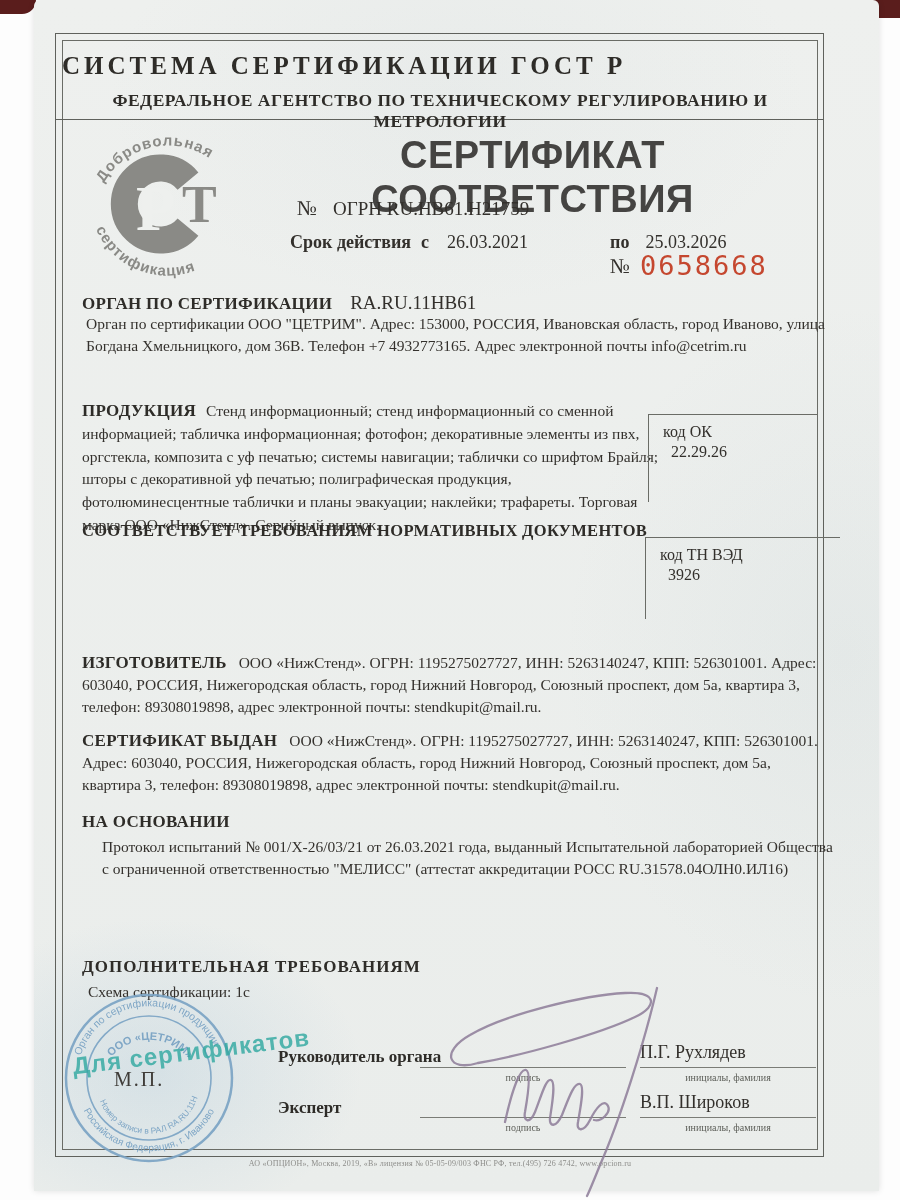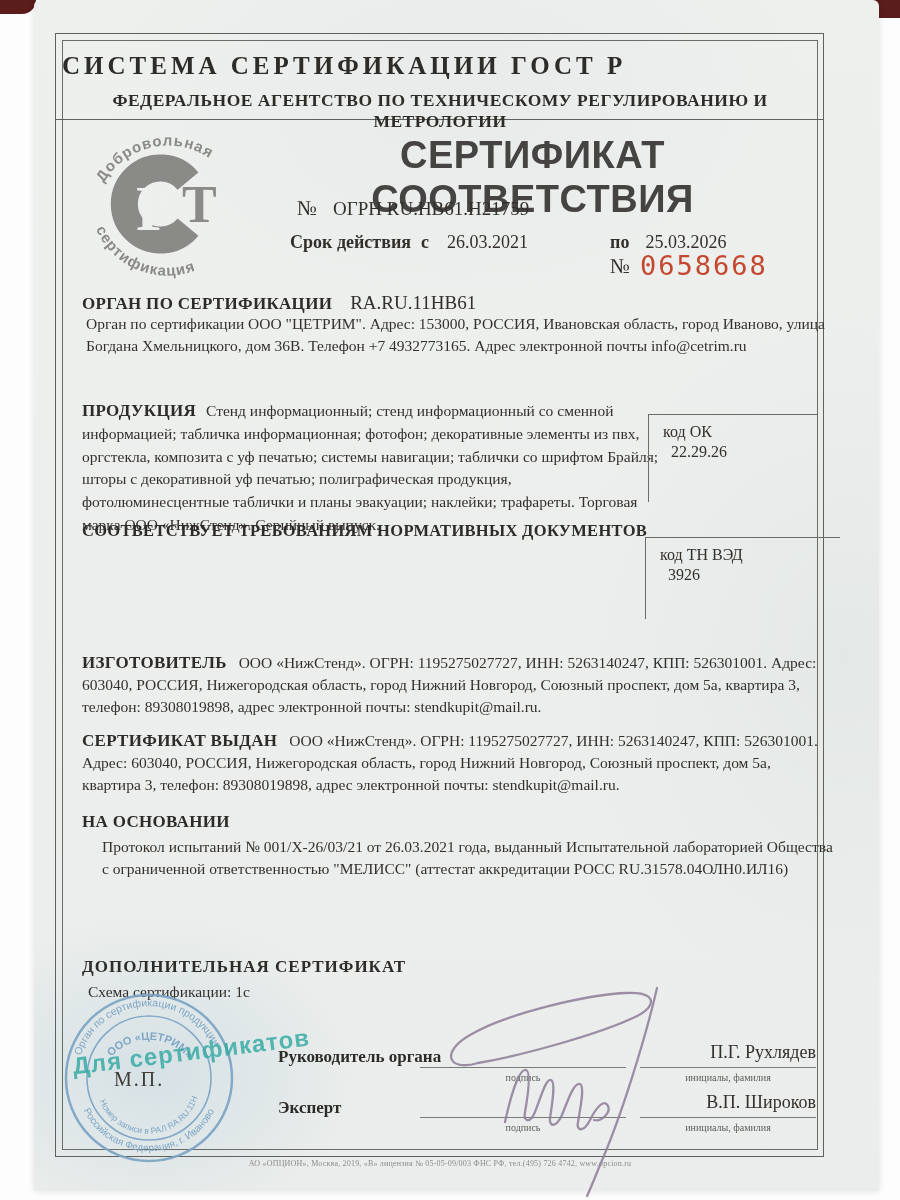--- a/index.html
+++ b/index.html
@@ -44,21 +44,21 @@
   .sec-code  { font-size:19px; }
   .body-text { font-size:15.5px; line-height:22px; color:#34312d; }
 
   .code-box { position:absolute; border-left:1px solid #6a6c66; border-top:1px solid #6a6c66; padding:8px 0 0 14px; }
   .code-box .cb-label { font-size:16px; }
   .code-box .cb-value { font-size:16px; padding-left:8px; margin-top:2px; }
 
   .sig-label { position:absolute; font-weight:bold; font-size:17px; color:#2e2c28;padding-left:48px; }
   .sig-line  { position:absolute; border-bottom:1px solid #7a7c76; }
   .sig-caption { position:absolute; font-size:10px; color:#5c5e58; text-align:center;font-family:Liberation Serif, serif; }
-  .sig-name  { position:absolute; font-size:18px; color:#33302c; text-align:right; }
+  .sig-name  { position:absolute; font-size:18px; color:#33302c; text-align:left; }
 
   .bottom-note { position:absolute; left:28px; top:1126px; width:756px; text-align:center;
                  font-size:19px; letter-spacing:.4px; color:#3a3733; }
   .footer-print { position:absolute; left:28px; top:1159px; width:756px; text-align:center;
                  font-size:8px; color:#8d8d8a; letter-spacing:.2px; }
 
   .stamp-overlay-text { position:absolute; left:38px; top:1038px;
       font-family:"Liberation Sans", sans-serif; font-size:24px; font-weight:bold;
       color:#2fa8a0; opacity:.8; transform:rotate(-7deg); letter-spacing:1px; white-space:nowrap; }
   .mp-text { position:absolute; left:80px; top:1068px; font-size:20px; letter-spacing:2px; color:#3f3c38; }
@@ -139,21 +139,21 @@
     <span class="sec-label" style="margin-right:12px;">ИЗГОТОВИТЕЛЬ</span><span class="body-text">ООО «НижСтенд». ОГРН: 1195275027727, ИНН: 5263140247, КПП: 526301001. Адрес: 603040, РОССИЯ, Нижегородская область, город Нижний Новгород, Союзный проспект, дом 5а, квартира 3, телефон: 89308019898, адрес электронной почты: stendkupit@mail.ru.</span>
   </div>
 
   <div style="position:absolute; left:48px; top:730px; width:748px;">
     <span class="sec-label" style="margin-right:12px;">СЕРТИФИКАТ ВЫДАН</span><span class="body-text">ООО «НижСтенд». ОГРН: 1195275027727, ИНН: 5263140247, КПП: 526301001. Адрес: 603040, РОССИЯ, Нижегородская область, город Нижний Новгород, Союзный проспект, дом 5а, квартира 3, телефон: 89308019898, адрес электронной почты: stendkupit@mail.ru.</span>
   </div>
 
   <div class="sec-label" style="position:absolute; left:48px; top:812px;">НА ОСНОВАНИИ</div>
   <div class="body-text" style="position:absolute; left:68px; top:836px; width:732px;">Протокол испытаний № 001/Х-26/03/21 от 26.03.2021 года, выданный Испытательной лабораторией Общества с ограниченной ответственностью "МЕЛИСС" (аттестат аккредитации РОСС RU.31578.04ОЛН0.ИЛ16)</div>
 
-  <div class="sec-label" style="position:absolute; left:48px; top:957px; letter-spacing:1px;">ДОПОЛНИТЕЛЬНАЯ СЕРТИФИКАТ</div>
+  <div class="sec-label" style="position:absolute; left:48px; top:957px; letter-spacing:1px;">ДОПОЛНИТЕЛЬНАЯ ТРЕБОВАНИЯМ</div>
   <div class="body-text" style="position:absolute; left:54px; top:981px;">Схема сертификации: 1с</div>
 
   <svg style="left:18px; top:986px;" width="196" height="186" viewBox="0 0 196 186">
     <defs>
       <path id="stArcTop" d="M 27.5,73.4 A 72,72 0 0 1 166.5,73.4"></path>
       <path id="stArcCompany" d="M 52,82 A 50,50 0 0 1 142,82"></path>
       <path id="stArcRecord" d="M 46,110 A 52,52 0 0 0 146,110"></path>
       <path id="stArcBottom" d="M 28,116 A 73,73 0 0 0 166,116"></path>
     </defs>
     <g stroke="#7aa3c4" fill="none" opacity="0.9">

